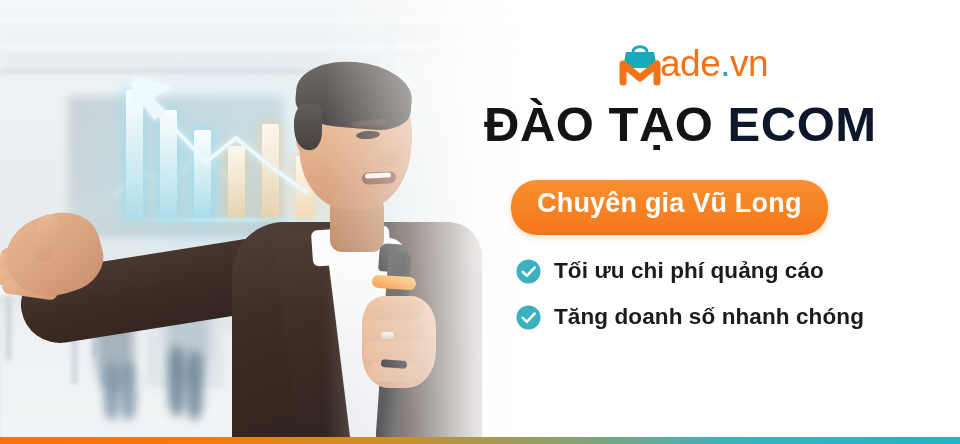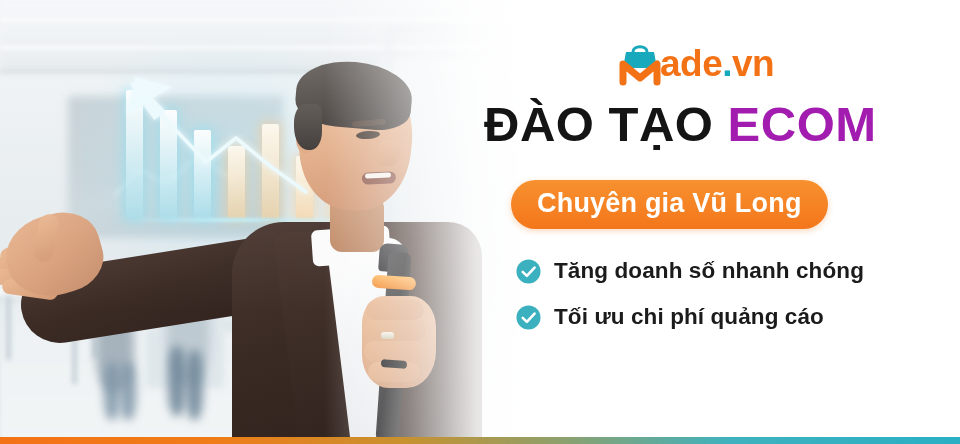--- a/index.html
+++ b/index.html
@@ -395,48 +395,48 @@
     position: absolute;
     left: 146px;
     top: 36px;
     display: flex;
     align-items: flex-end;
     height: 48px;
   }
   .logo-mark { position: relative; width: 48px; height: 46px; }
   .logo-text {
     font-size: 37px;
-    font-weight: 700;
+    font-weight: 400;
     letter-spacing: -.5px;
     color: #F47216;
     line-height: 1;
     margin-left: -4px;
     padding-bottom: 2px;
   }
   .logo-dot { color: #19A9BC; }
 
   .headline {
     position: absolute;
     left: 14px;
     top: 98px;
     width: 462px;
     font-size: 49px;
     font-weight: 800;
     letter-spacing: .5px;
     color: #141414;
     white-space: nowrap;
     line-height: 1.08;
   }
-  .headline .accent { color: #a21caf; margin-top: 27px; }
+  .headline .accent { color: #0f172a; margin-top: 27px; }
 
   .pill {
     position: absolute;
     left: 41px;
     top: 180px;
-    padding: 8px 26px 10px;
+    padding: 8px 26px 16px;
     background: linear-gradient(180deg,#F7912F 0%, #F4761B 100%);
     border-radius: 26px;
     color: #ffffff;
     font-size: 27px;
     font-weight: 700;
     letter-spacing: .2px;
     box-shadow: 0 2px 6px rgba(240,120,20,.28);
     white-space: nowrap;
   }
 
@@ -614,29 +614,29 @@
 
     <div class="pill">Chuyên gia Vũ Long</div>
 
     <div class="bullets">
 
       <div class="bullet">
         <svg class="check" viewBox="0 0 26 26">
           <circle cx="13" cy="13" r="12.5" fill="#3BB0BE"></circle>
           <path d="M7 13.4 L11.3 17.6 L19.3 8.9" fill="none" stroke="#ffffff" stroke-width="2.7" stroke-linecap="round" stroke-linejoin="round"></path>
         </svg>
-        <span class="bullet-text">Tăng doanh số nhanh chóng</span>
+        <span class="bullet-text">Tối ưu chi phí quảng cáo</span>
       </div>
 
       <div class="bullet">
         <svg class="check" viewBox="0 0 26 26">
           <circle cx="13" cy="13" r="12.5" fill="#3BB0BE"></circle>
           <path d="M7 13.4 L11.3 17.6 L19.3 8.9" fill="none" stroke="#ffffff" stroke-width="2.7" stroke-linecap="round" stroke-linejoin="round"></path>
         </svg>
-        <span class="bullet-text">Tối ưu chi phí quảng cáo</span>
+        <span class="bullet-text">Tăng doanh số nhanh chóng</span>
       </div>
 
 
     </div>
   </div>
 
   <div class="bottom-bar"></div>
 </div>
 
 </body></html>

